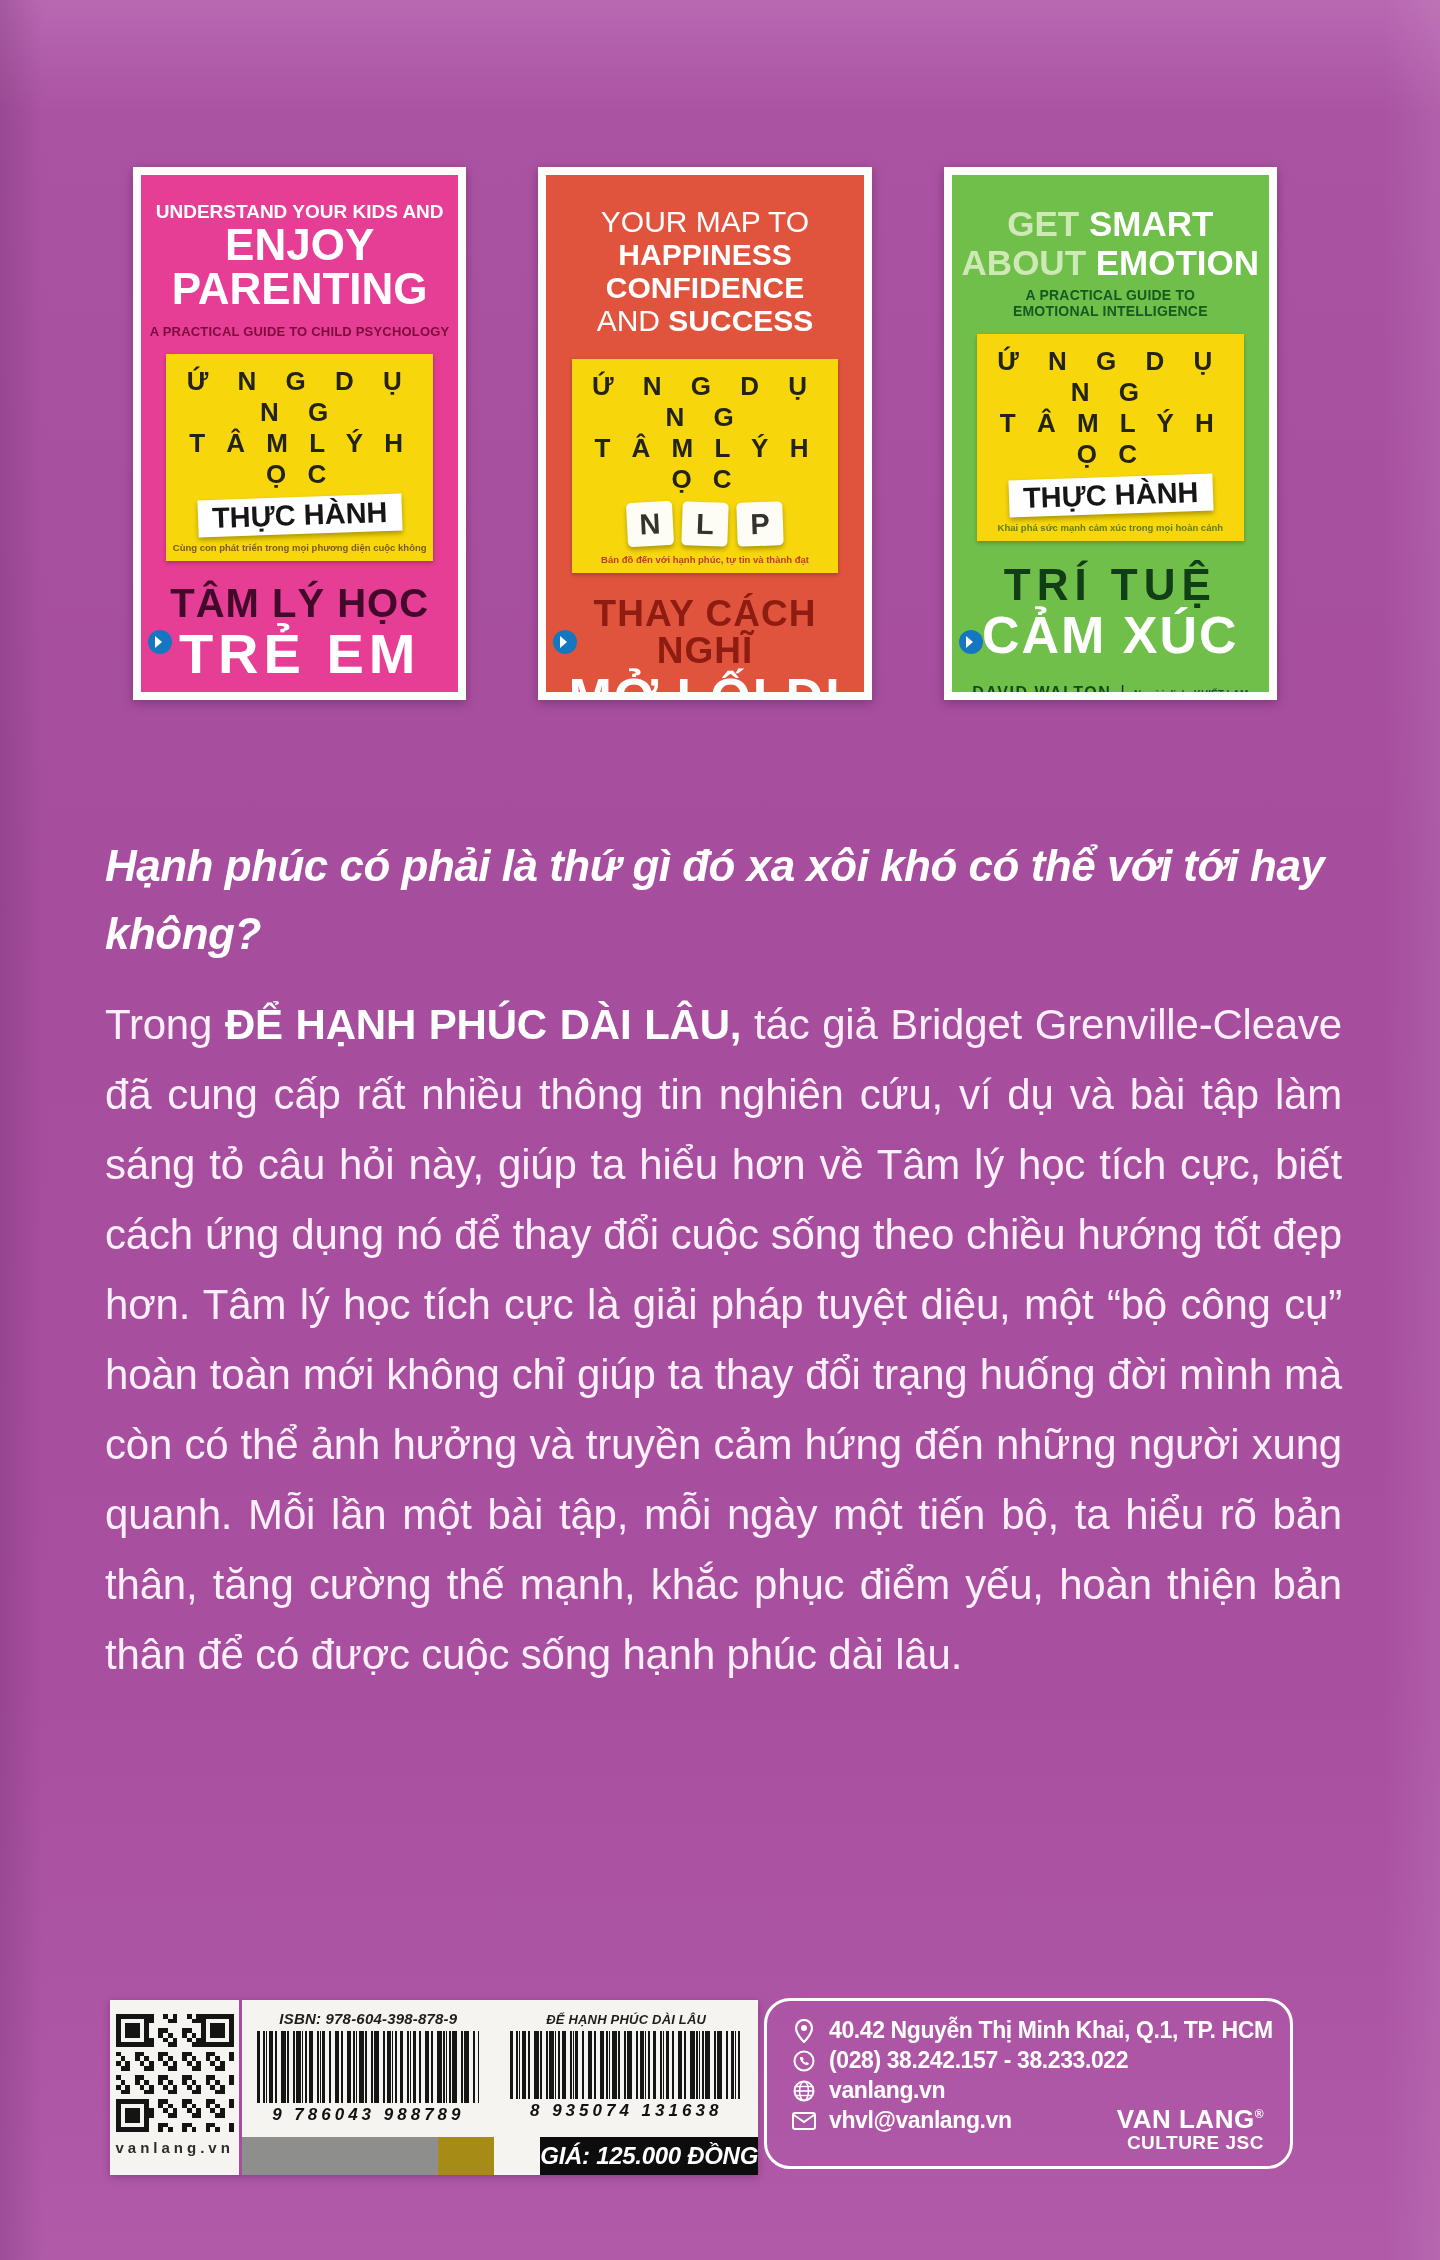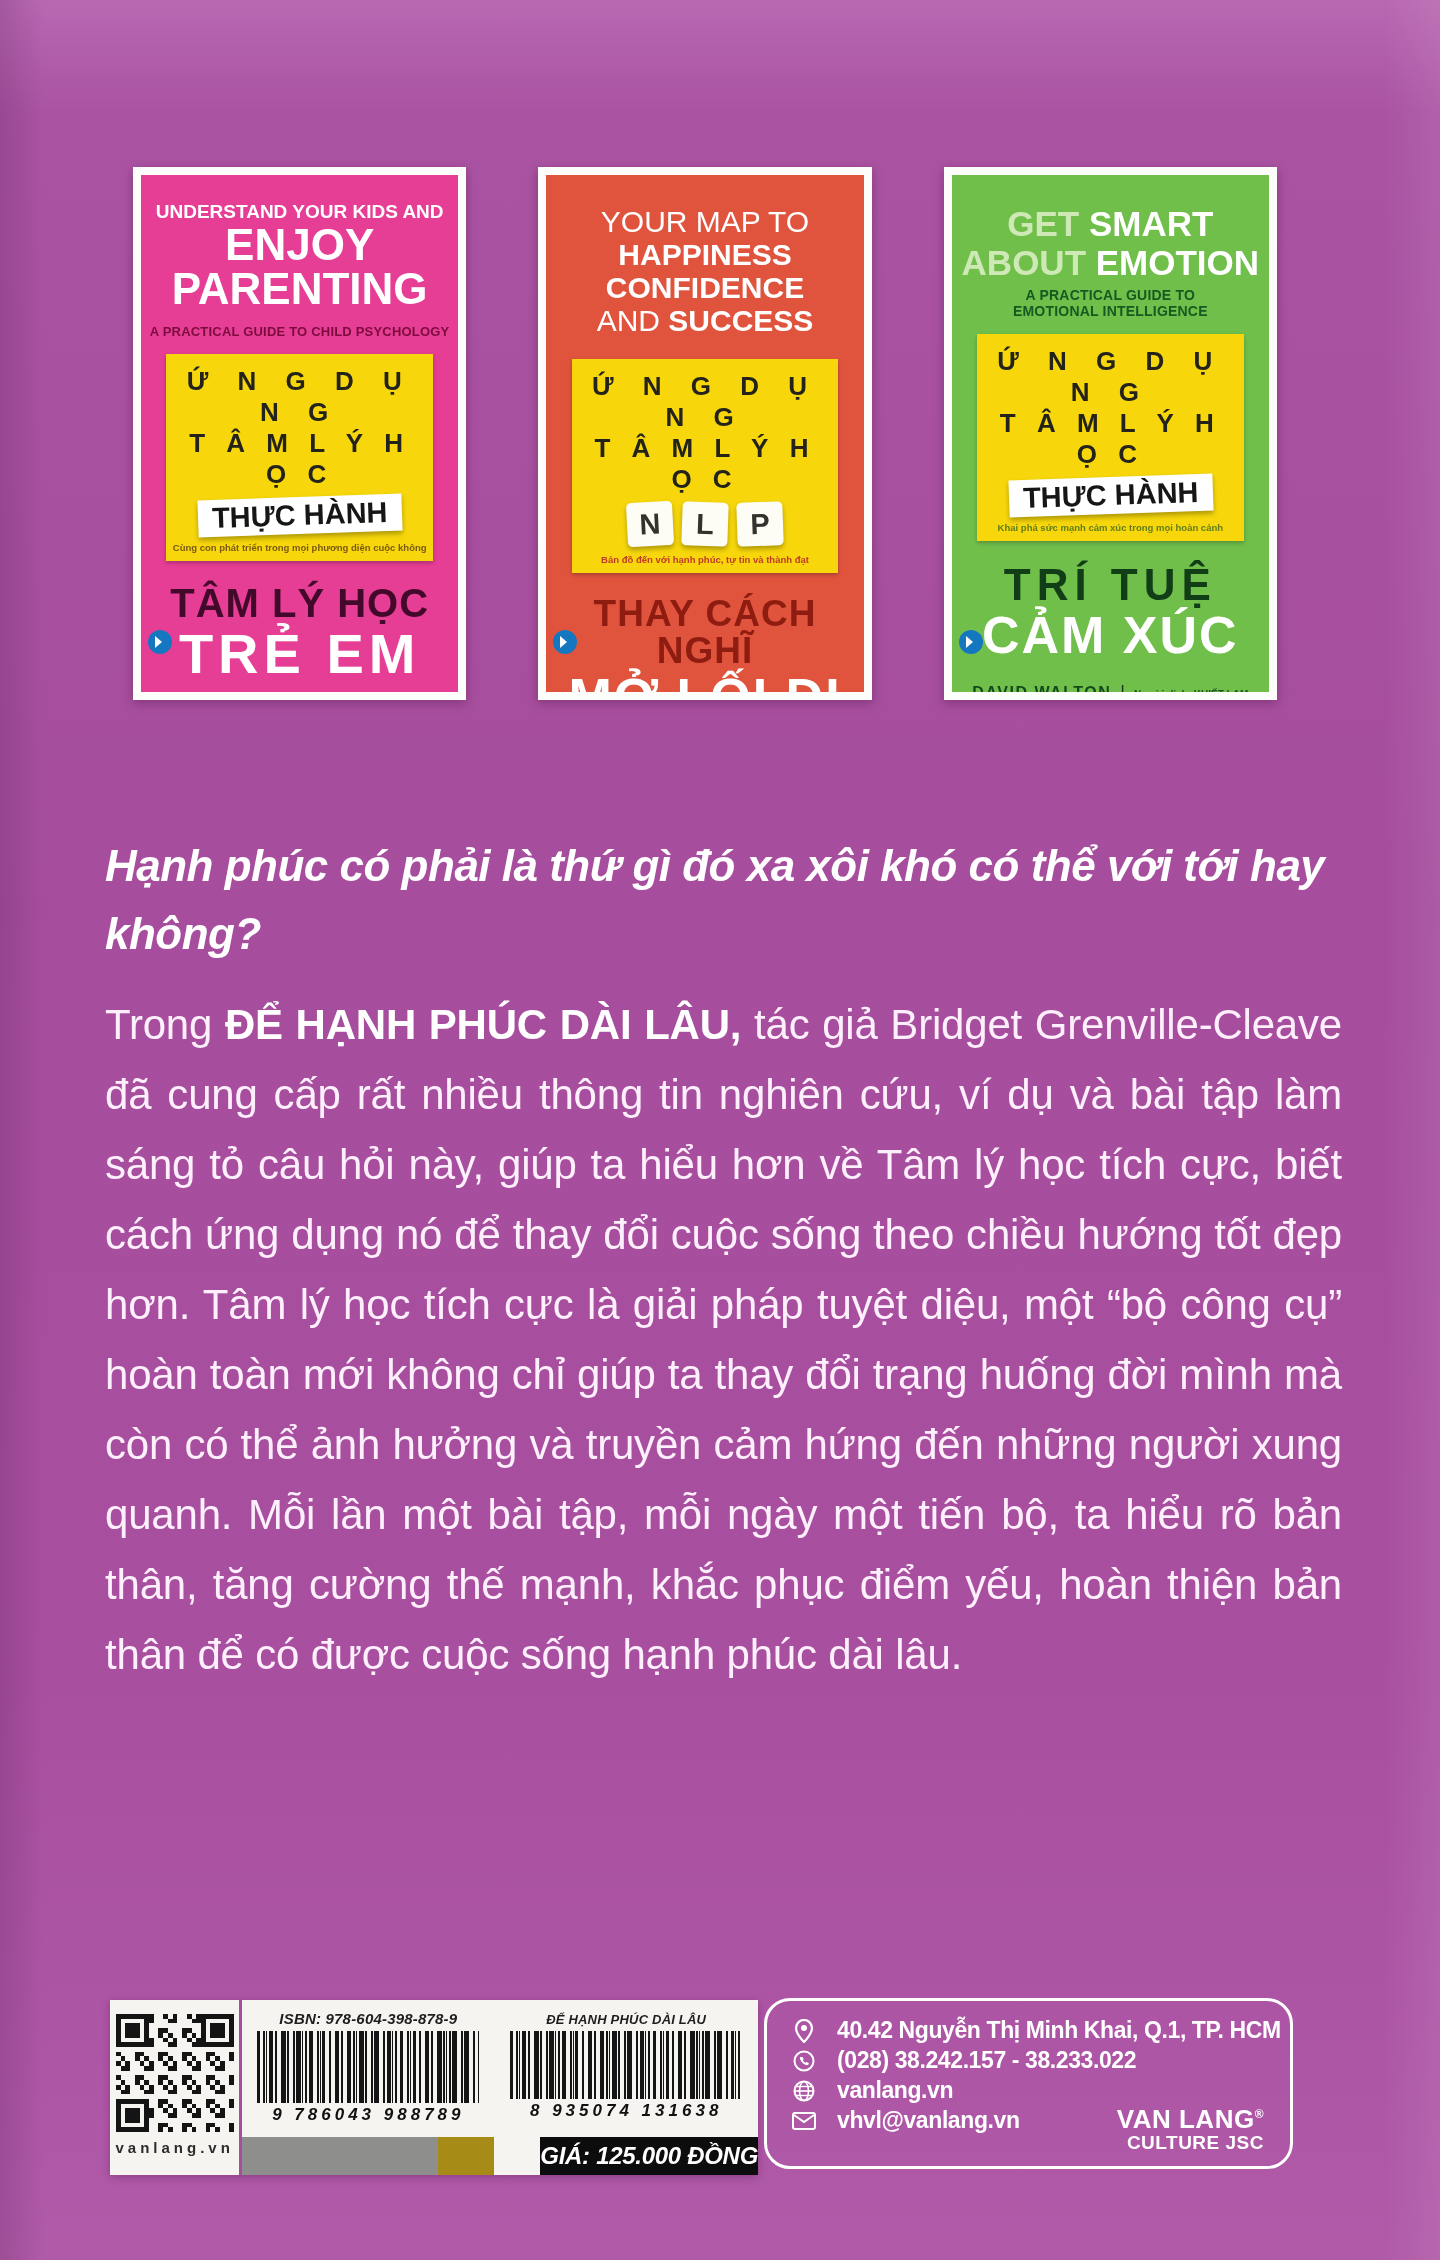--- a/index.html
+++ b/index.html
@@ -74,21 +74,21 @@
                       repeating-linear-gradient(90deg,#151515 0 3px,transparent 3px 13px),
                       repeating-linear-gradient(90deg,#151515 0 1px,transparent 1px 9px);}
   .code2 .barcode{height:68px;}
   .code-digits{font-size:17px;font-weight:700;color:#111;letter-spacing:4px;margin-top:2px;white-space:nowrap;}
   .band-row{height:38px;display:flex;}
   .band.gray{width:196px;background:#8e8e8c;}
   .band.gold{width:56px;background:#a68b16;}
   .band.black{flex:1;background:#0d0d0d;display:flex;align-items:center;justify-content:center;margin-left:46px;}
   .price{color:#fff;font-size:24px;font-weight:800;letter-spacing:-0.3px;white-space:nowrap;}
   .contact-panel{position:absolute;left:764px;top:1998px;width:529px;height:171px;border:3px solid #fff;border-radius:26px;box-sizing:border-box;padding:16px 22px 12px 24px;color:#fff;}
-  .c-row{display:flex;align-items:center;gap:20px;margin-bottom:3px;}
+  .c-row{display:flex;align-items:center;gap:12px;margin-bottom:3px;}
   .c-icon{width:26px;height:26px;flex:0 0 26px;display:flex;align-items:center;justify-content:center;}
   .c-text{font-size:23px;font-weight:700;letter-spacing:-0.4px;white-space:nowrap;}
   .brand{position:absolute;right:26px;bottom:14px;text-align:right;line-height:1.0;}
   .brand1{font-size:26px;font-weight:800;letter-spacing:.5px;}
   .brand1 sup{font-size:12px;font-weight:700;}
   .brand2{font-size:19px;font-weight:800;letter-spacing:.5px;margin-top:1px;}
 </style>
 </head>
 <body>
 

